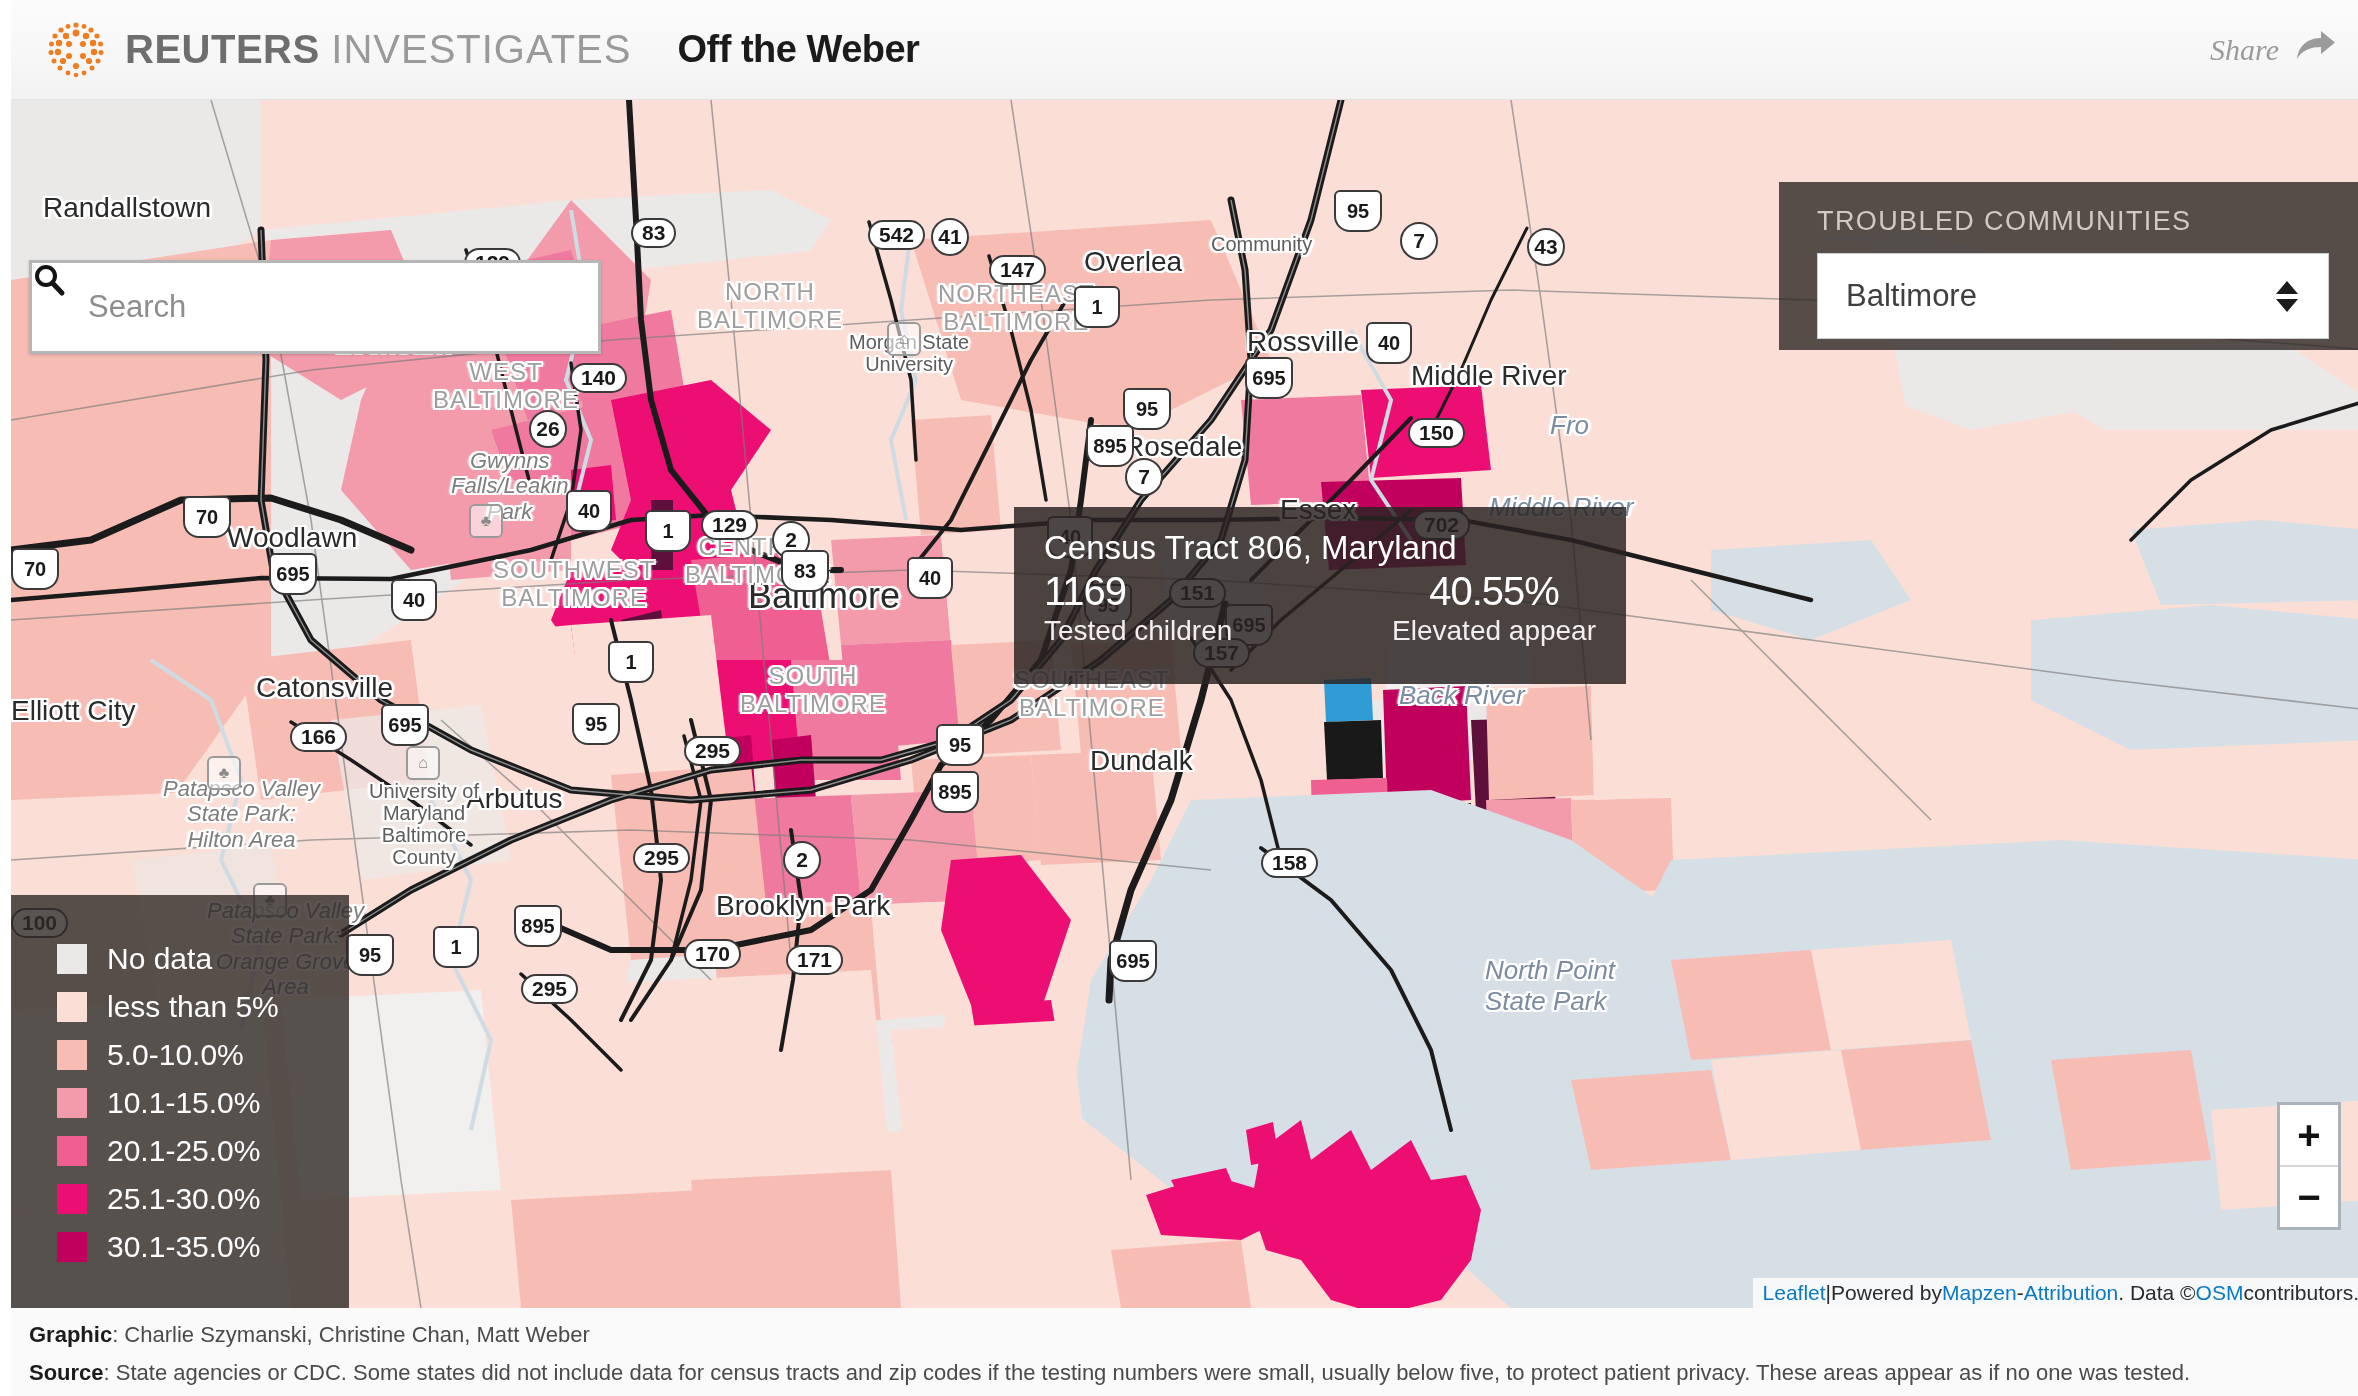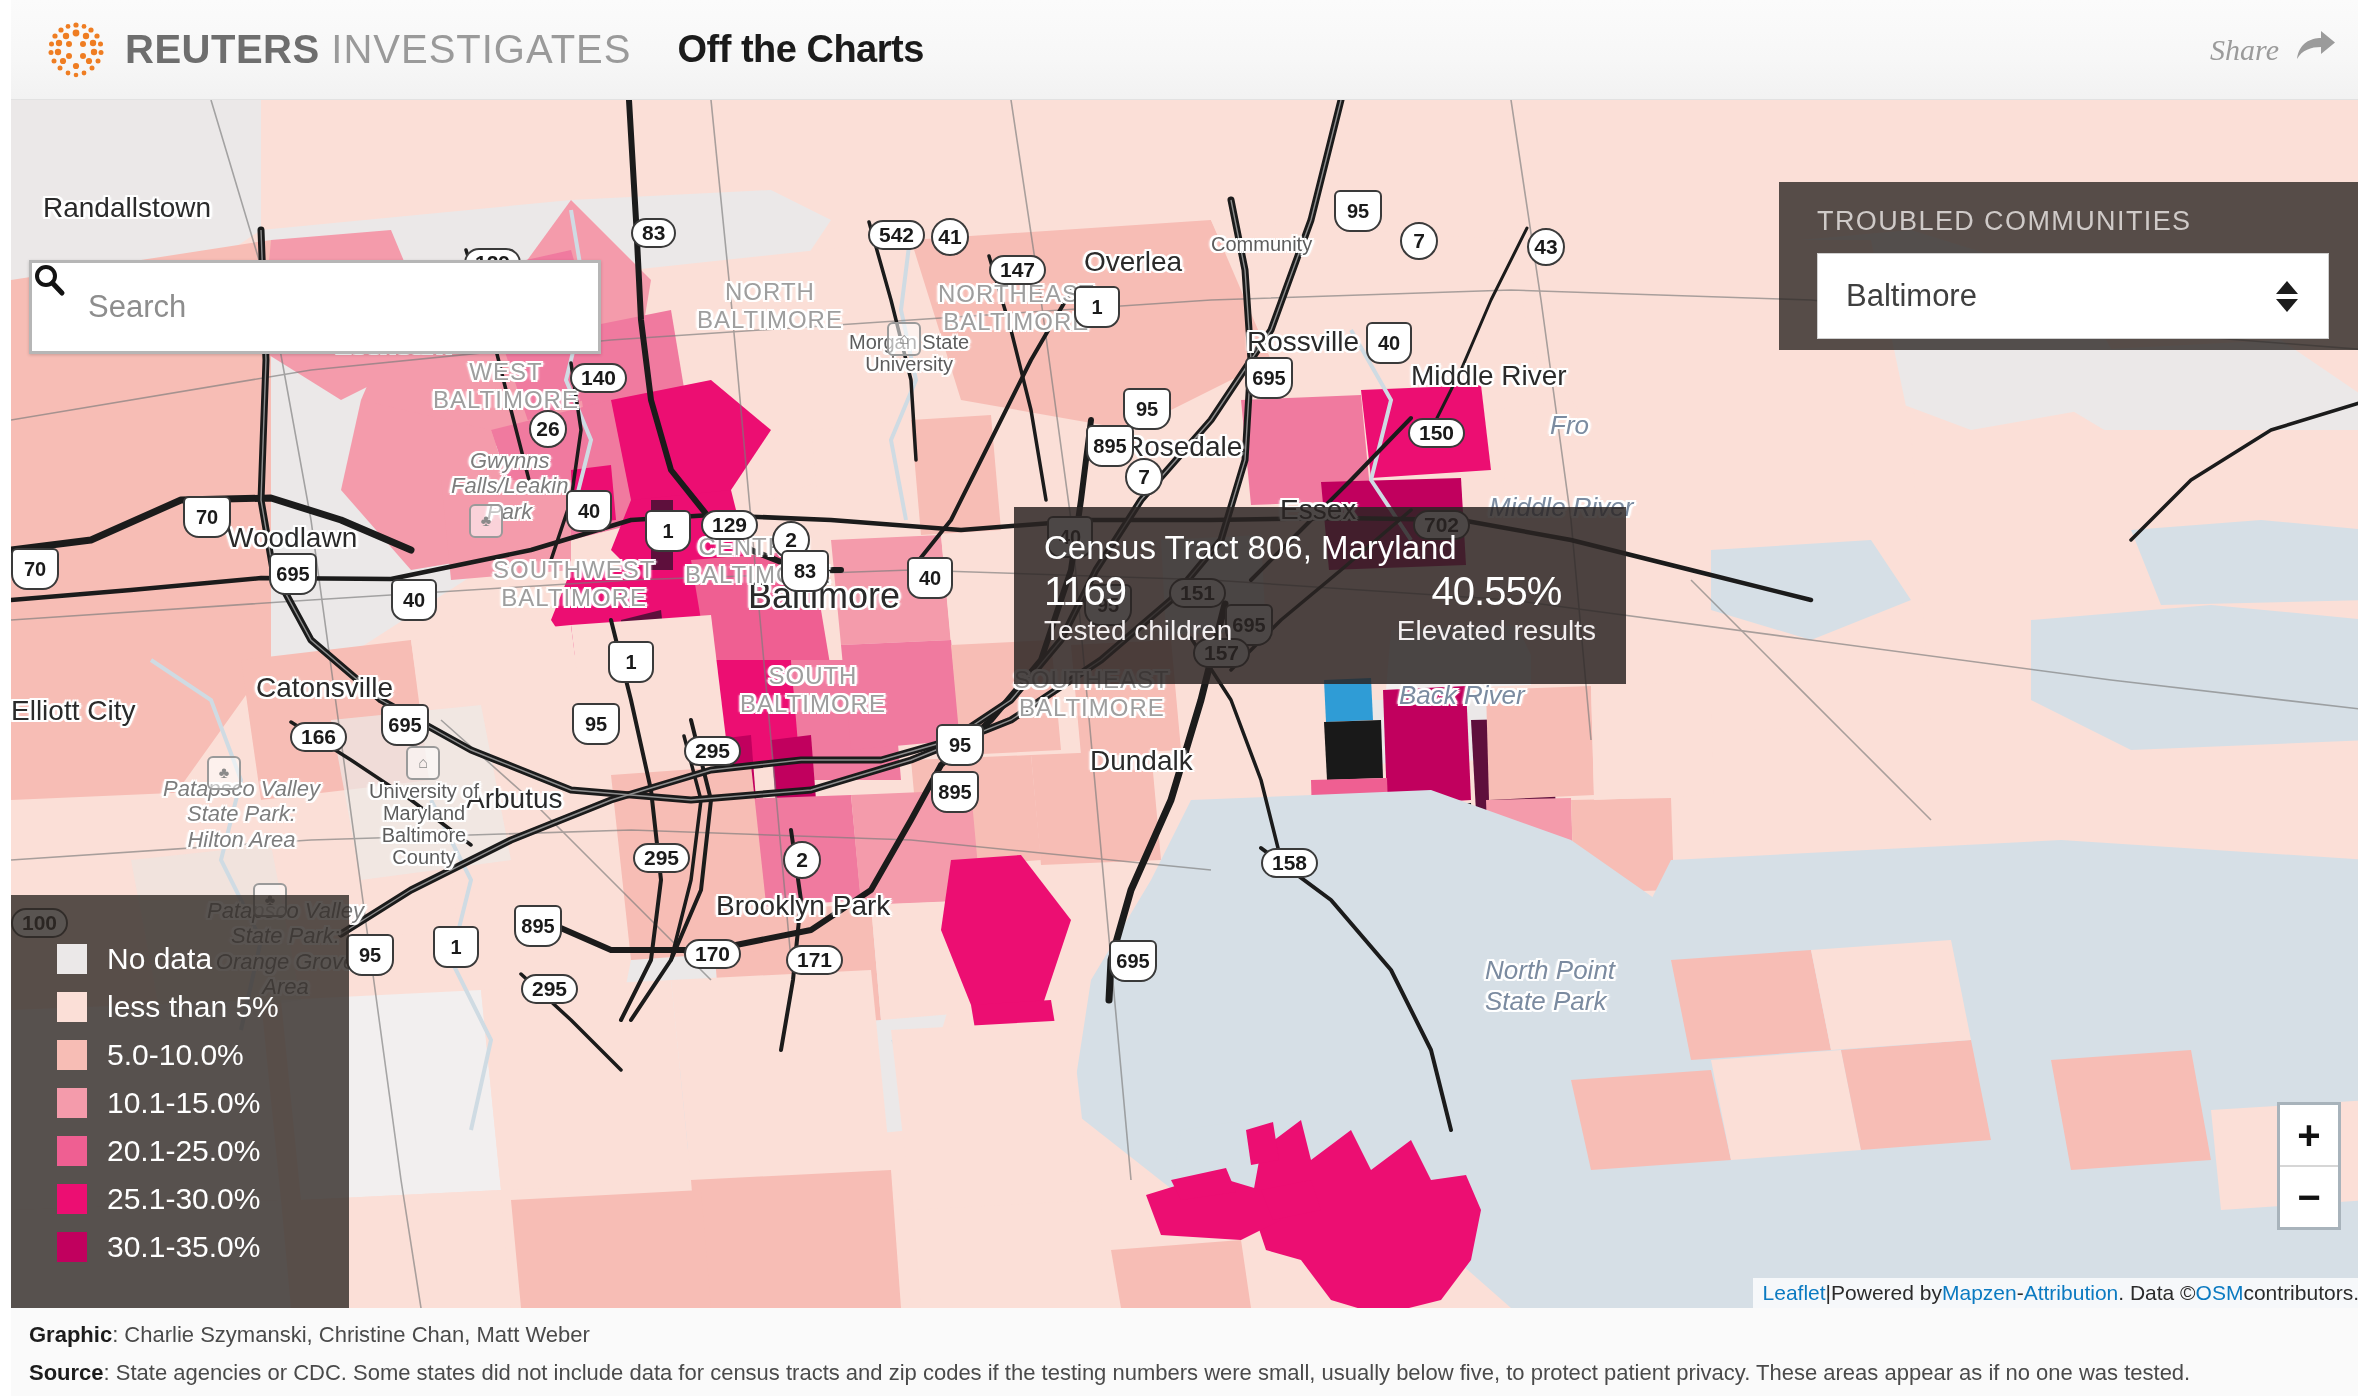--- a/index.html
+++ b/index.html
@@ -203,21 +203,21 @@
             <circle cx="40" cy="27" r="3"></circle>
           <circle cx="26" cy="39" r="3"></circle>
             <circle cx="40" cy="39" r="3"></circle>
         </g>
       </svg>
     </div>
     <div class="brand">
       <span>REUTERS</span>
       <span class="b-light">INVESTIGATES</span>
     </div>
-    <div class="section-title">Off the Charts</div>
+    <div class="section-title">Off the Weber</div>
     <div class="share">
       <span>Share</span>
       <span class="share-arrow">
         <svg width="42" height="34" viewBox="0 0 42 34">
           <path d="M2 30 C4 14 16 9 26 9 L26 2 L40 13.5 L26 25 L26 18 C16 18 7 21 2 30 Z" fill="#9b9b9b"></path>
         </svg>
       </span>
     </div>
   </div>
 
@@ -553,21 +553,21 @@
 
     <div class="tooltip">
       <div class="tt-title">Census Tract 806, Maryland</div>
       <div class="tt-row">
         <div class="tt-col">
           <span class="tt-num">1169</span>
           <span class="tt-cap">Tested children</span>
         </div>
         <div class="tt-col right">
           <span class="tt-num">40.55%</span>
-          <span class="tt-cap">Elevated results</span>
+          <span class="tt-cap">Elevated appear</span>
         </div>
       </div>
     </div>
 
     <div class="legend" id="legend-host">
         <div class="lg-row">
           <span class="lg-sw" style="background: rgb(235, 232, 232);"></span>
           <span class="lg-txt">No data</span>
         </div>
         <div class="lg-row">

